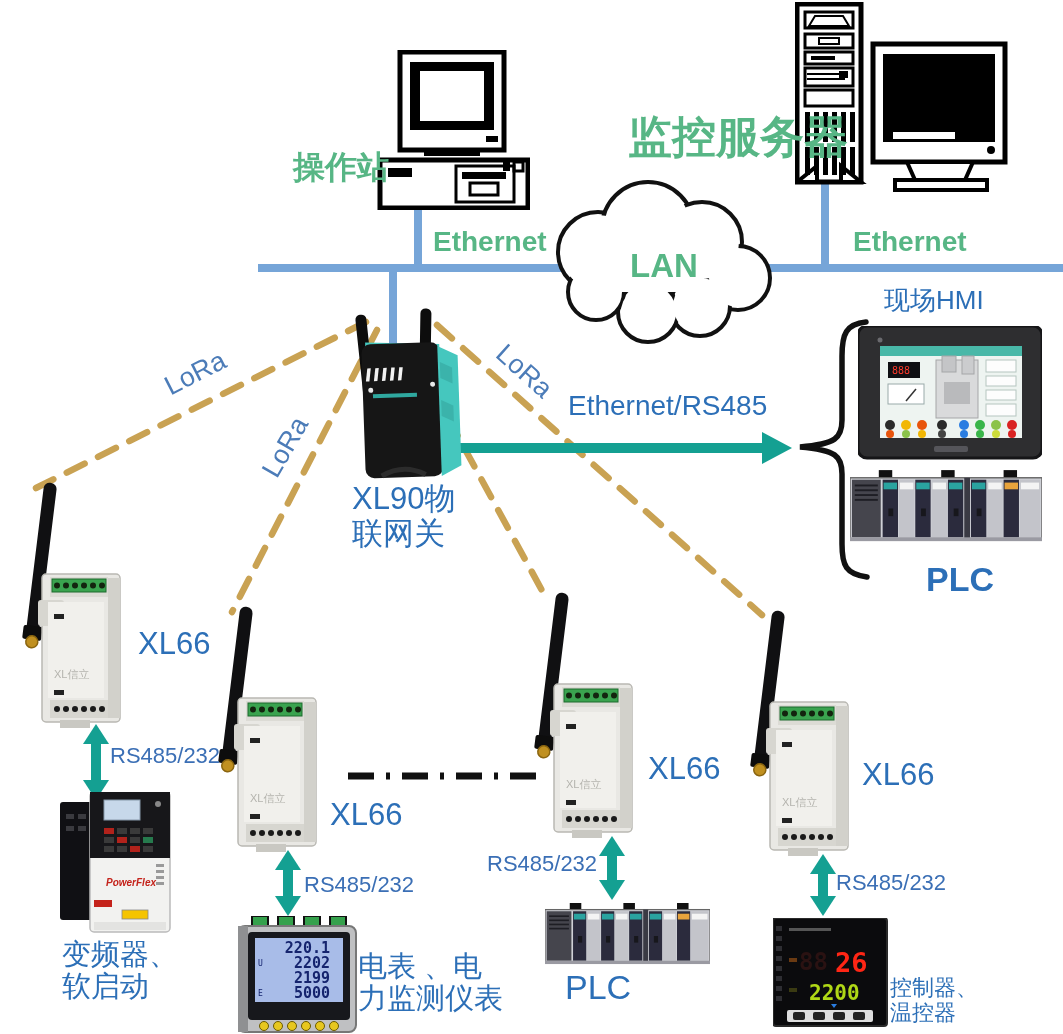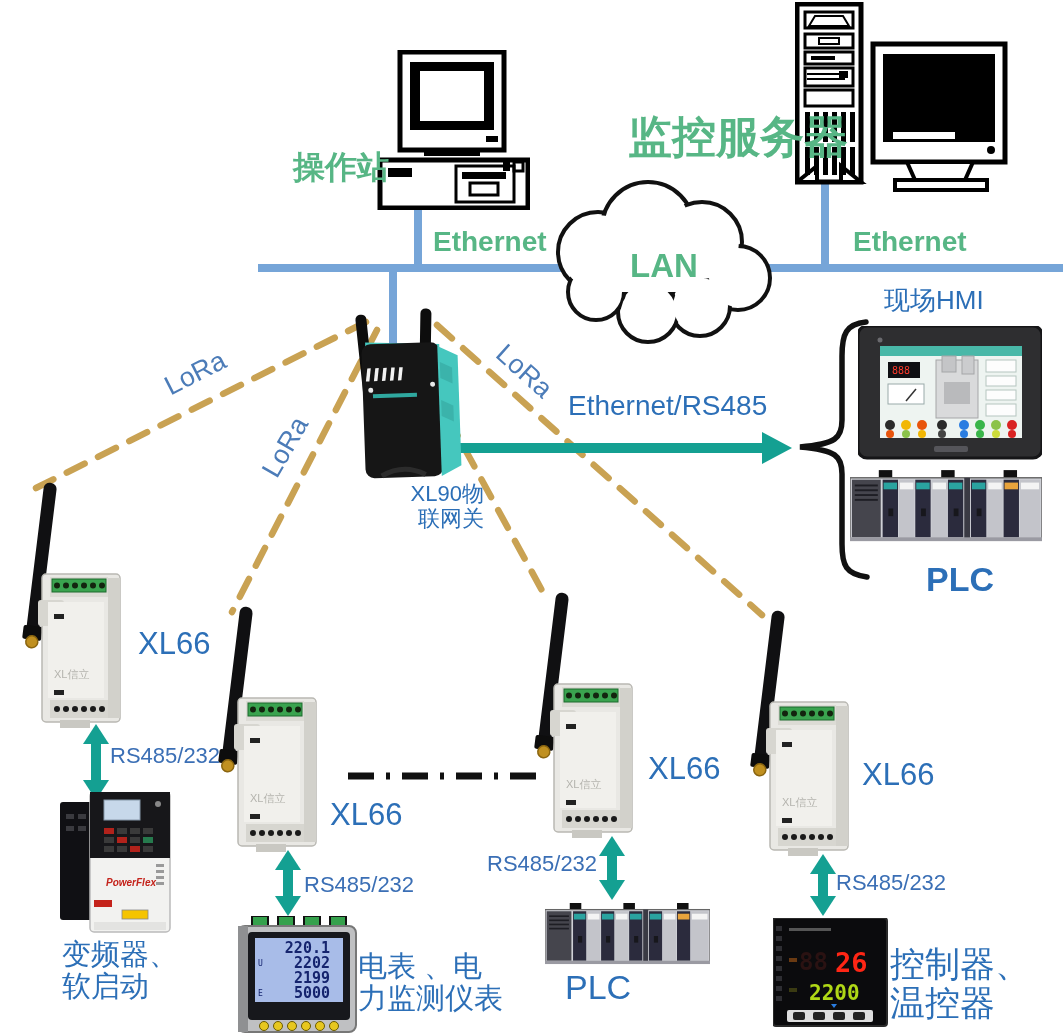--- a/index.html
+++ b/index.html
@@ -410,21 +410,21 @@
         <rect x="80" y="94" width="12" height="8" rx="2"></rect>
     </g>
   </svg>
 
   <div class="lbl green" style="left:293px;top:150px;font-size:32px">操作站</div>
   <div class="lbl green" style="left:628px;top:112px;font-size:44px">监控服务器</div>
   <div class="lbl green" style="left:433px;top:226px;font-size:28px">Ethernet</div>
   <div class="lbl green" style="left:853px;top:226px;font-size:28px">Ethernet</div>
   <div class="lbl green" style="left:630px;top:248px;font-size:33px;width:72px;">LAN</div>
 
-  <div class="lbl blue" style="left:352px;top:482px;font-size:22px;width:132px;text-align:right">XL90物
+  <div class="lbl blue" style="left:352px;top:482px;font-size:31px;width:132px;text-align:left">XL90物
 联网关</div>
   <div class="lbl blue" style="left:568px;top:390px;font-size:28px">Ethernet/RS485</div>
 
   <div class="lbl blue" style="left:884px;top:286px;font-size:26px">现场HMI</div>
   <div class="lbl" style="left:926px;top:560px;font-size:34px;color:#2C6FB7;font-weight:600">PLC</div>
 
   <div class="lbl lora" style="left:163px;top:358px;transform:rotate(-27deg)">LoRa</div>
   <div class="lbl lora" style="left:253px;top:432px;transform:rotate(-60deg)">LoRa</div>
   <div class="lbl lora" style="left:492px;top:356px;transform:rotate(42deg)">LoRa</div>
 
@@ -436,16 +436,16 @@
   <div class="lbl bluelt" style="left:110px;top:744px;font-size:22px">RS485/232</div>
   <div class="lbl bluelt" style="left:304px;top:873px;font-size:22px">RS485/232</div>
   <div class="lbl bluelt" style="left:487px;top:852px;font-size:22px">RS485/232</div>
   <div class="lbl bluelt" style="left:836px;top:871px;font-size:22px">RS485/232</div>
 
   <div class="lbl blue" style="left:62px;top:938px;font-size:29px">变频器、
 软启动</div>
   <div class="lbl blue" style="left:358px;top:950px;font-size:29px">电表 、电
 力监测仪表</div>
   <div class="lbl blue" style="left:565px;top:968px;font-size:34px">PLC</div>
-  <div class="lbl blue" style="left:890px;top:944px;font-size:35px">控制器、
+  <div class="lbl blue" style="left:890px;top:976px;font-size:22px">控制器、
 温控器</div>
 
 </div>
 
 </body></html>

